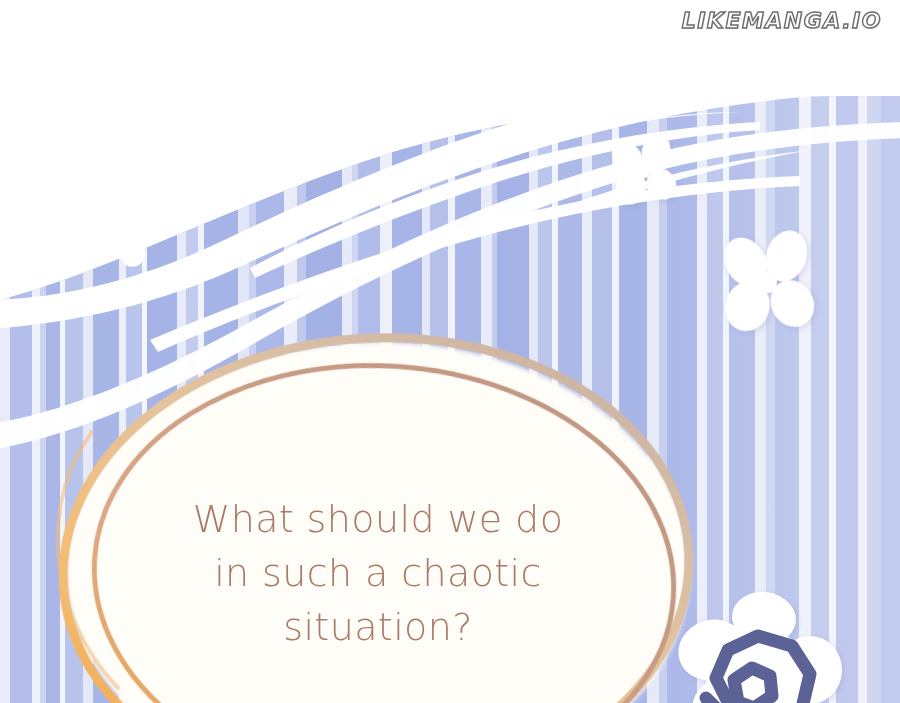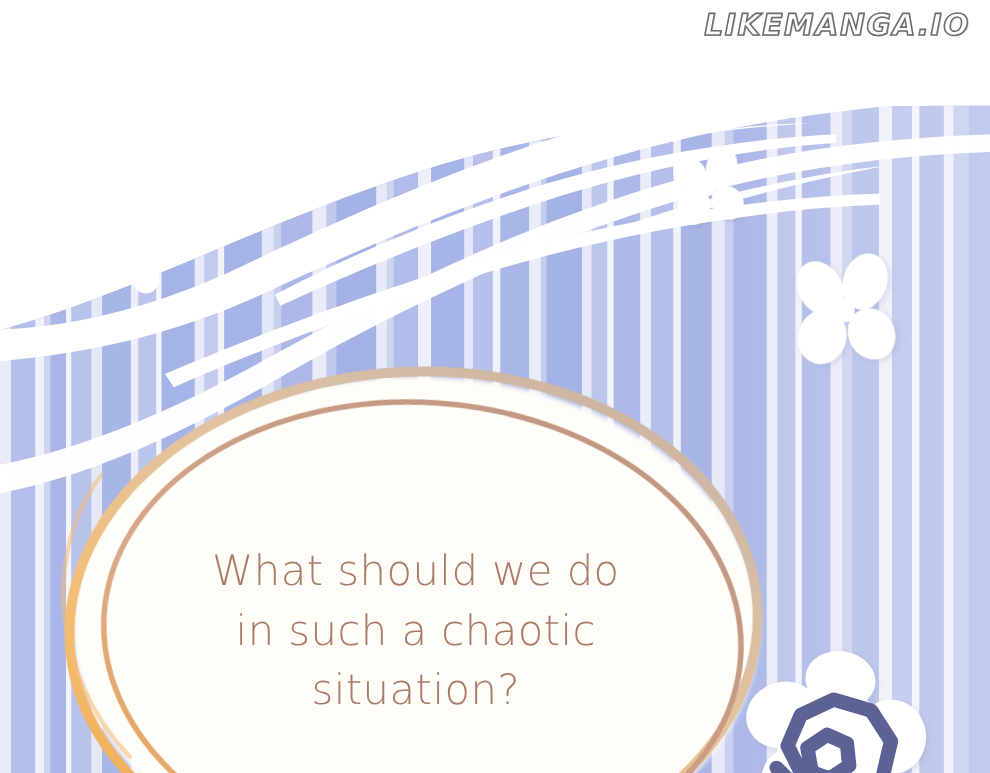--- a/index.html
+++ b/index.html
@@ -74,21 +74,21 @@
   }
 
   
   #watermark {
     position: absolute;
     right: 18px;
     top: 8px;
     font-family: "DejaVu Sans", sans-serif;
     font-weight: 700;
     font-style: italic;
-    font-size: 27px;
+    font-size: 22px;
     letter-spacing: 1.5px;
     color: #ffffff;
     -webkit-text-stroke: 1.4px #6c6c6c;
     text-shadow: 1px 1px 0 rgba(120,120,120,0.35);
     user-select: none;
   }
 </style>
 </head>
 <body>
 

